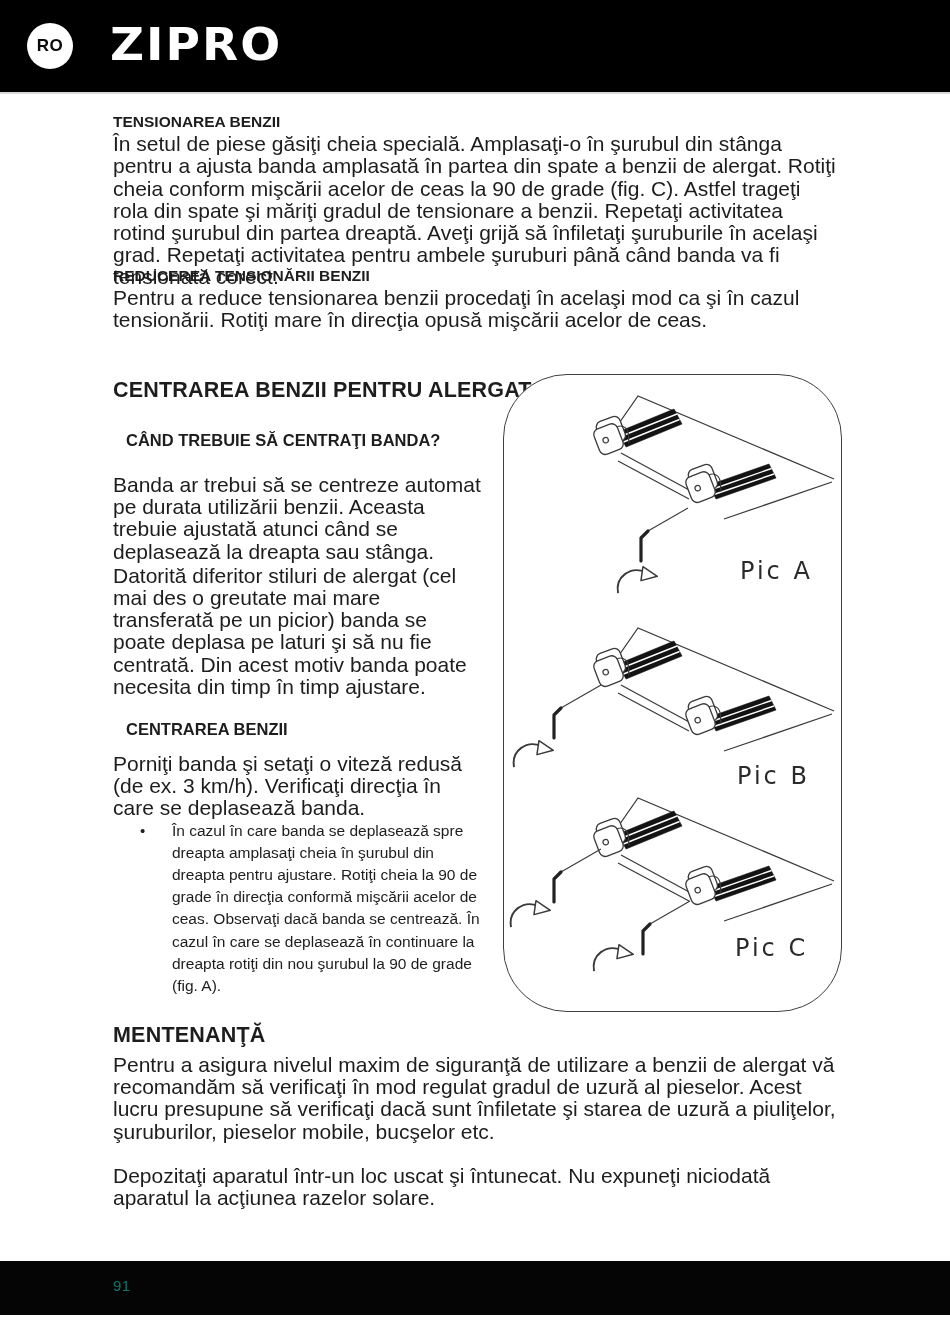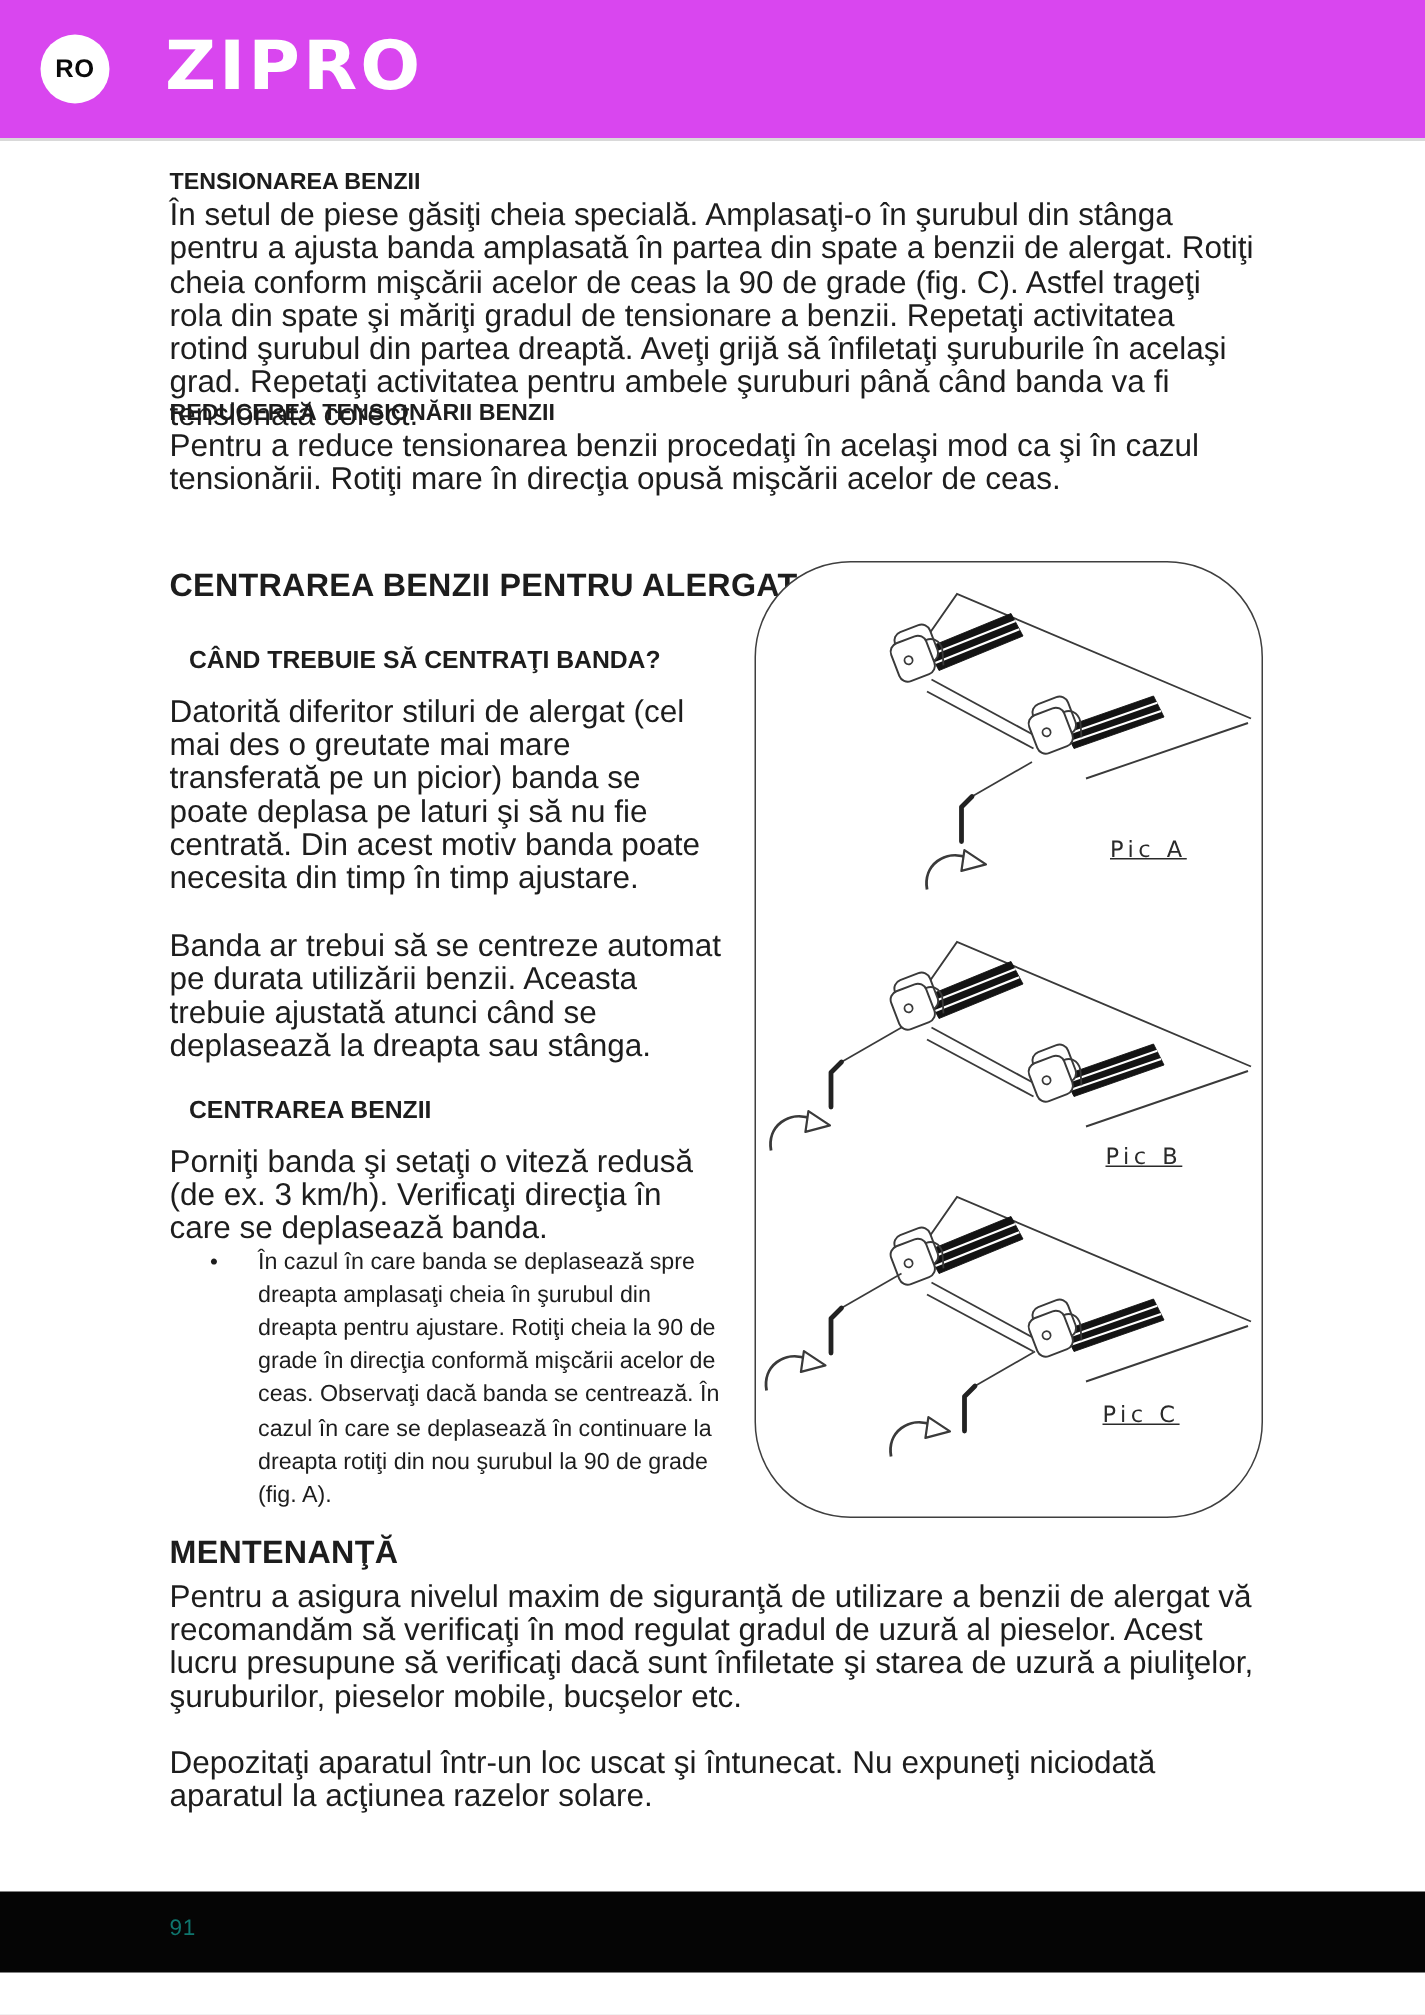--- a/index.html
+++ b/index.html
@@ -4,21 +4,21 @@
 <style>
   html,body { margin:0; padding:0; background:#e8e8e8; }
   .page {
     position:relative; width:950px; height:1343px; margin:0 auto;
     background:#ffffff; overflow:hidden;
     font-family:"Liberation Sans", sans-serif; color:#1d1d1d;
   }
   
   .topbar {
     position:absolute; top:0; left:0; width:950px; height:92px;
-    background:#d946ef; border-bottom:2px solid #d9d9d9;
+    background:#000000; border-bottom:2px solid #d9d9d9;
   }
   .ro-badge {
     position:absolute; left:27px; top:23px; width:46px; height:46px;
     border-radius:50%; background:#ffffff; color:#0a0a0a;
     display:flex; align-items:center; justify-content:center;
     font-weight:700; font-size:17px; letter-spacing:0.5px;
   }
   .brand {
     position:absolute; left:110px; top:20px; height:52px;
     color:#ffffff; font-family:"DejaVu Sans", sans-serif;
@@ -51,21 +51,21 @@
     position:absolute; left:503px; top:374px; width:339px; height:638px;
     border:1.6px solid #3f3f3f; border-radius:64px; background:#fff;
     box-sizing:border-box;
   }
   .scene { position:absolute; left:4px; width:330px; height:228px; }
   #scene-a { top:12px; }
   #scene-b { top:244px; }
   #scene-c { top:414px; }
   .pic-label {
     position:absolute; font-family:"DejaVu Sans", sans-serif;
-    font-size:15px; color:#2a2a2a; letter-spacing:3px; white-space:pre;text-decoration:underline;
+    font-size:24px; color:#2a2a2a; letter-spacing:3px; white-space:pre;
   }
   #label-a { left:236px; top:182px; }
   #label-b { left:233px; top:387px; }
   #label-c { left:231px; top:559px; }
   svg .ln   { stroke:#3a3a3a; stroke-width:1.25; fill:none; }
   svg .band { fill:#131313; stroke:#131313; stroke-width:0.6; }
   svg .strp { stroke:#ffffff; stroke-width:1.4; fill:none; }
   
   #sec-maint { top:1022px; }
   #maint-heading { margin:0 0 6px 0; }
@@ -98,22 +98,22 @@
   </div>
 
   <div class="blk" id="sec-reduce">
     <div class="run-title">REDUCEREA TENSIONĂRII BENZII</div>
     <p class="txt">Pentru a reduce tensionarea benzii procedaţi în acelaşi mod ca şi în cazul tensionării. Rotiţi mare în direcţia opusă mişcării acelor de ceas.</p>
   </div>
 
   <div id="col-left">
     <h1 class="h-big">CENTRAREA BENZII PENTRU ALERGAT</h1>
     <div class="sub-title" id="when-title">CÂND TREBUIE SĂ CENTRAŢI BANDA?</div>
+    <p class="txt" id="auto-para">Banda ar trebui să se centreze automat pe durata utilizării benzii. Aceasta trebuie ajustată atunci când se deplasează la dreapta sau stânga.</p>
     <p class="txt" id="when-body">Datorită diferitor stiluri de alergat (cel mai des o greutate mai mare transferată pe un picior) banda se poate deplasa pe laturi şi să nu fie centrată. Din acest motiv banda poate necesita din timp în timp ajustare.</p>
-    <p class="txt" id="auto-para">Banda ar trebui să se centreze automat pe durata utilizării benzii. Aceasta trebuie ajustată atunci când se deplasează la dreapta sau stânga.</p>
     <div class="sub-title" id="how-title">CENTRAREA BENZII</div>
     <p class="txt">Porniţi banda şi setaţi o viteză redusă (de ex. 3 km/h). Verificaţi direcţia în care se deplasează banda.</p>
     <ul class="bullets">
       <li>În cazul în care banda se deplasează spre dreapta amplasaţi cheia în şurubul din dreapta pentru ajustare. Rotiţi cheia la 90 de grade în direcţia conformă mişcării acelor de ceas. Observaţi dacă banda se centrează. În cazul în care se deplasează în continuare la dreapta rotiţi din nou şurubul la 90 de grade (fig. A).</li>
     </ul>
   </div>
 
   <div class="fig-panel">
 
     <div class="scene" id="scene-a">

